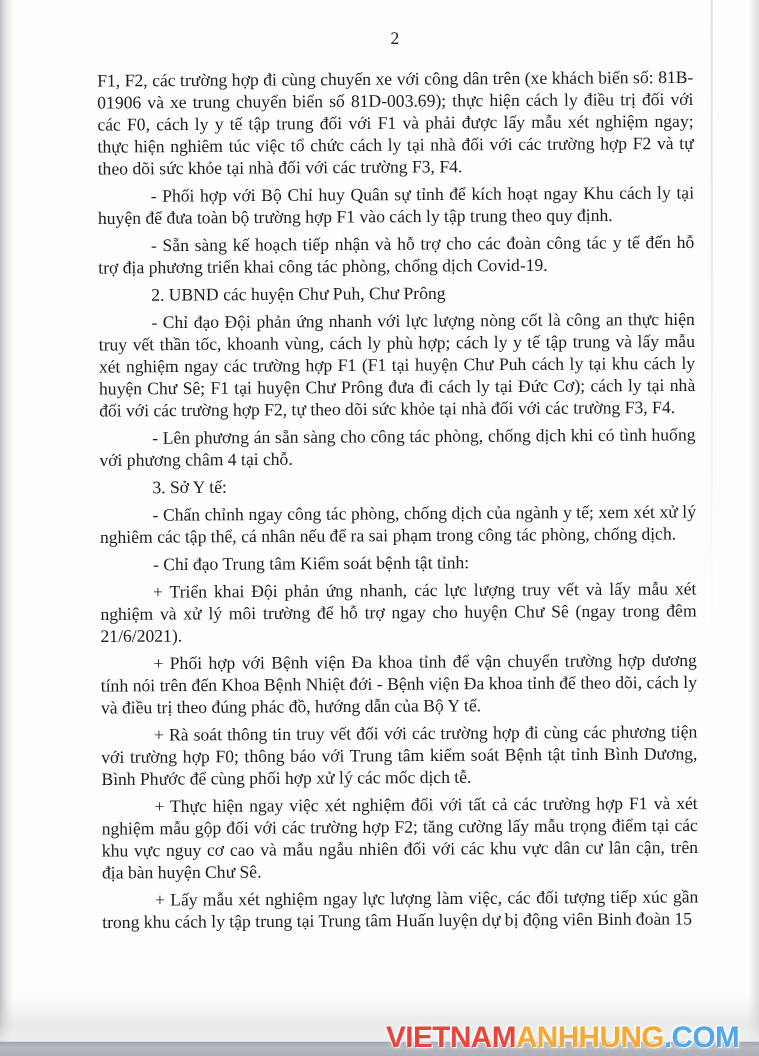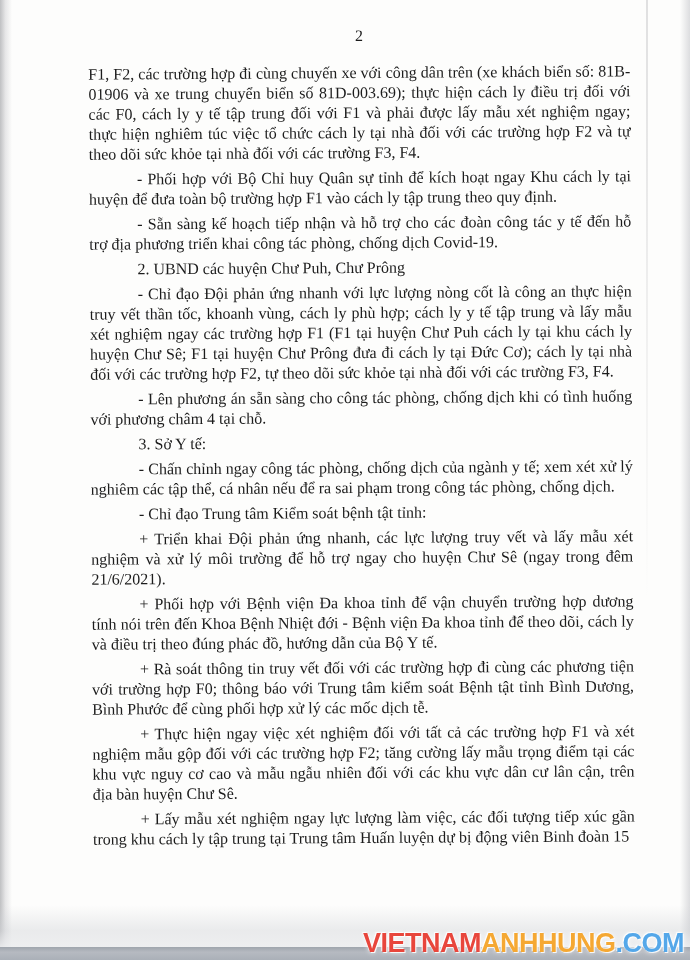--- a/index.html
+++ b/index.html
@@ -53,21 +53,21 @@
     font-size:16px;
     margin-bottom:17px;
   }
   .doc-body p{
     margin:0 0 5px 0;
     text-indent:48px;
   }
   .doc-body p.no-indent{text-indent:0;}
   .watermark{
     position:absolute;
-    right:6px;bottom:1px;
+    right:18px;bottom:1px;
     font-family:"Liberation Sans", sans-serif;
     font-weight:bold;
     font-size:27px;
     letter-spacing:-0.5px;
     white-space:nowrap;
     text-shadow:0 0 5px rgba(255,255,255,.95),1px 1px 0 rgba(255,255,255,.85),-1px -1px 0 rgba(255,255,255,.85);
   }
 </style>
 </head>
 <body>

